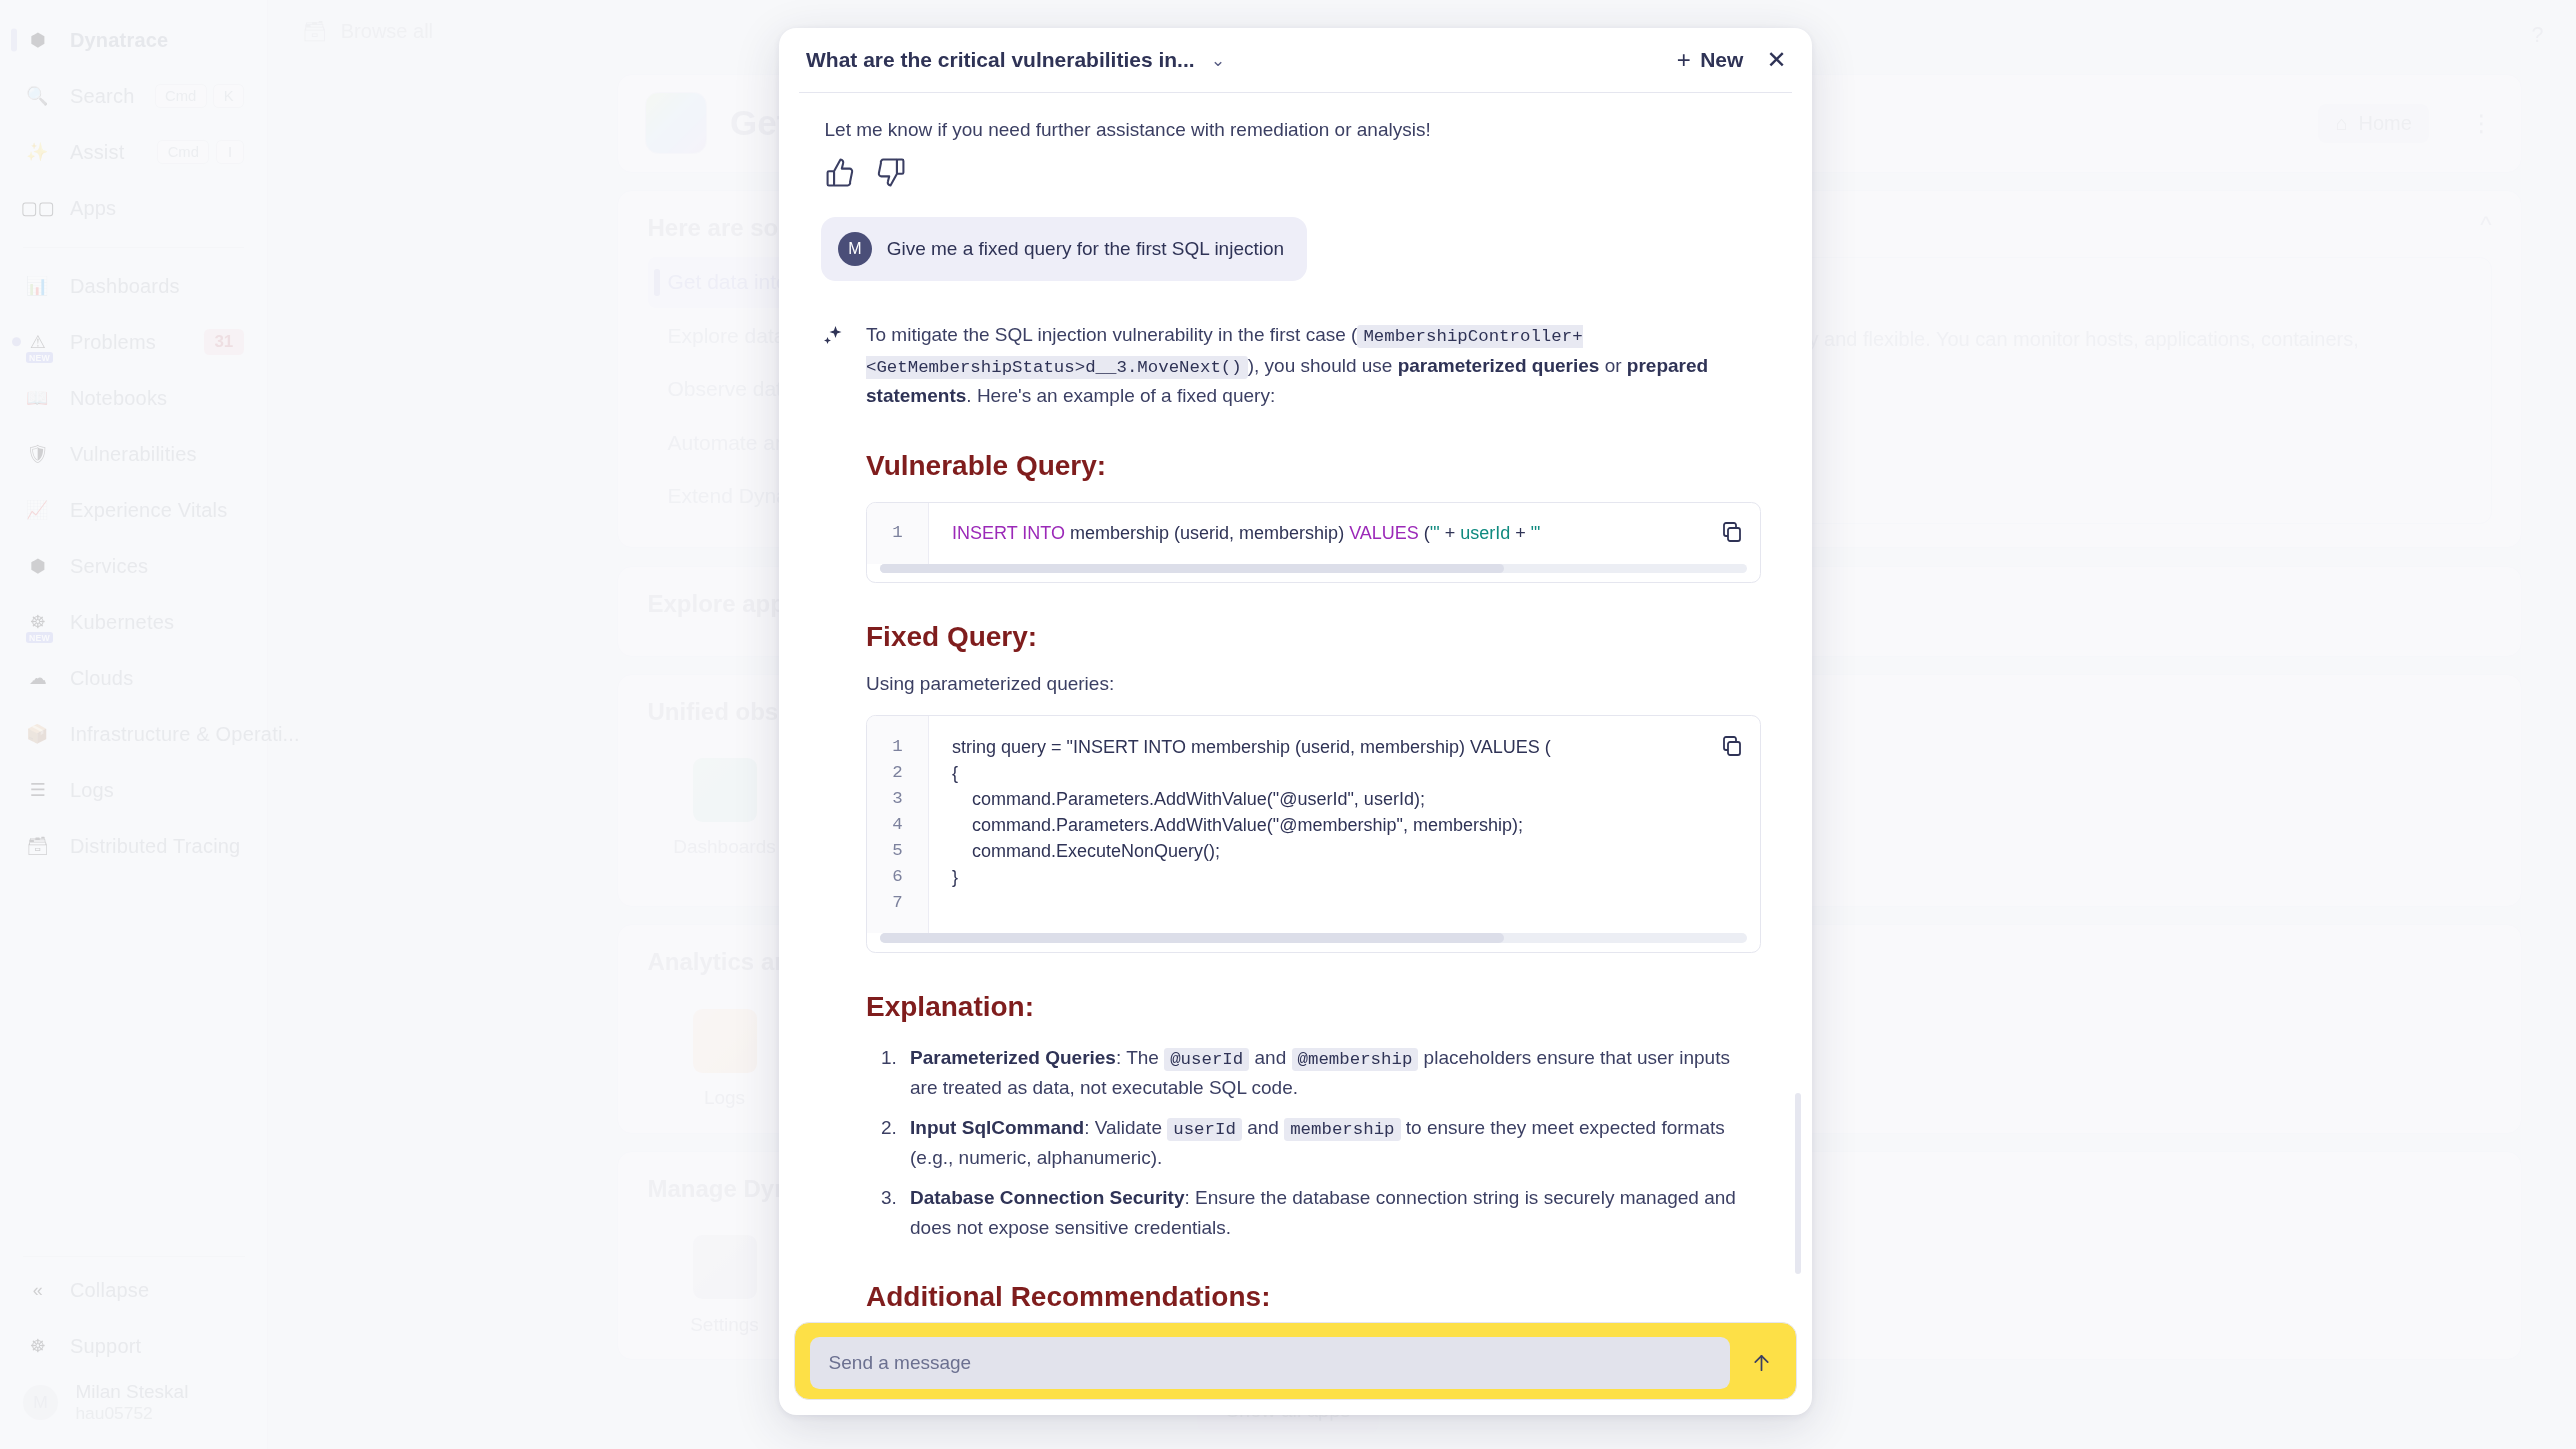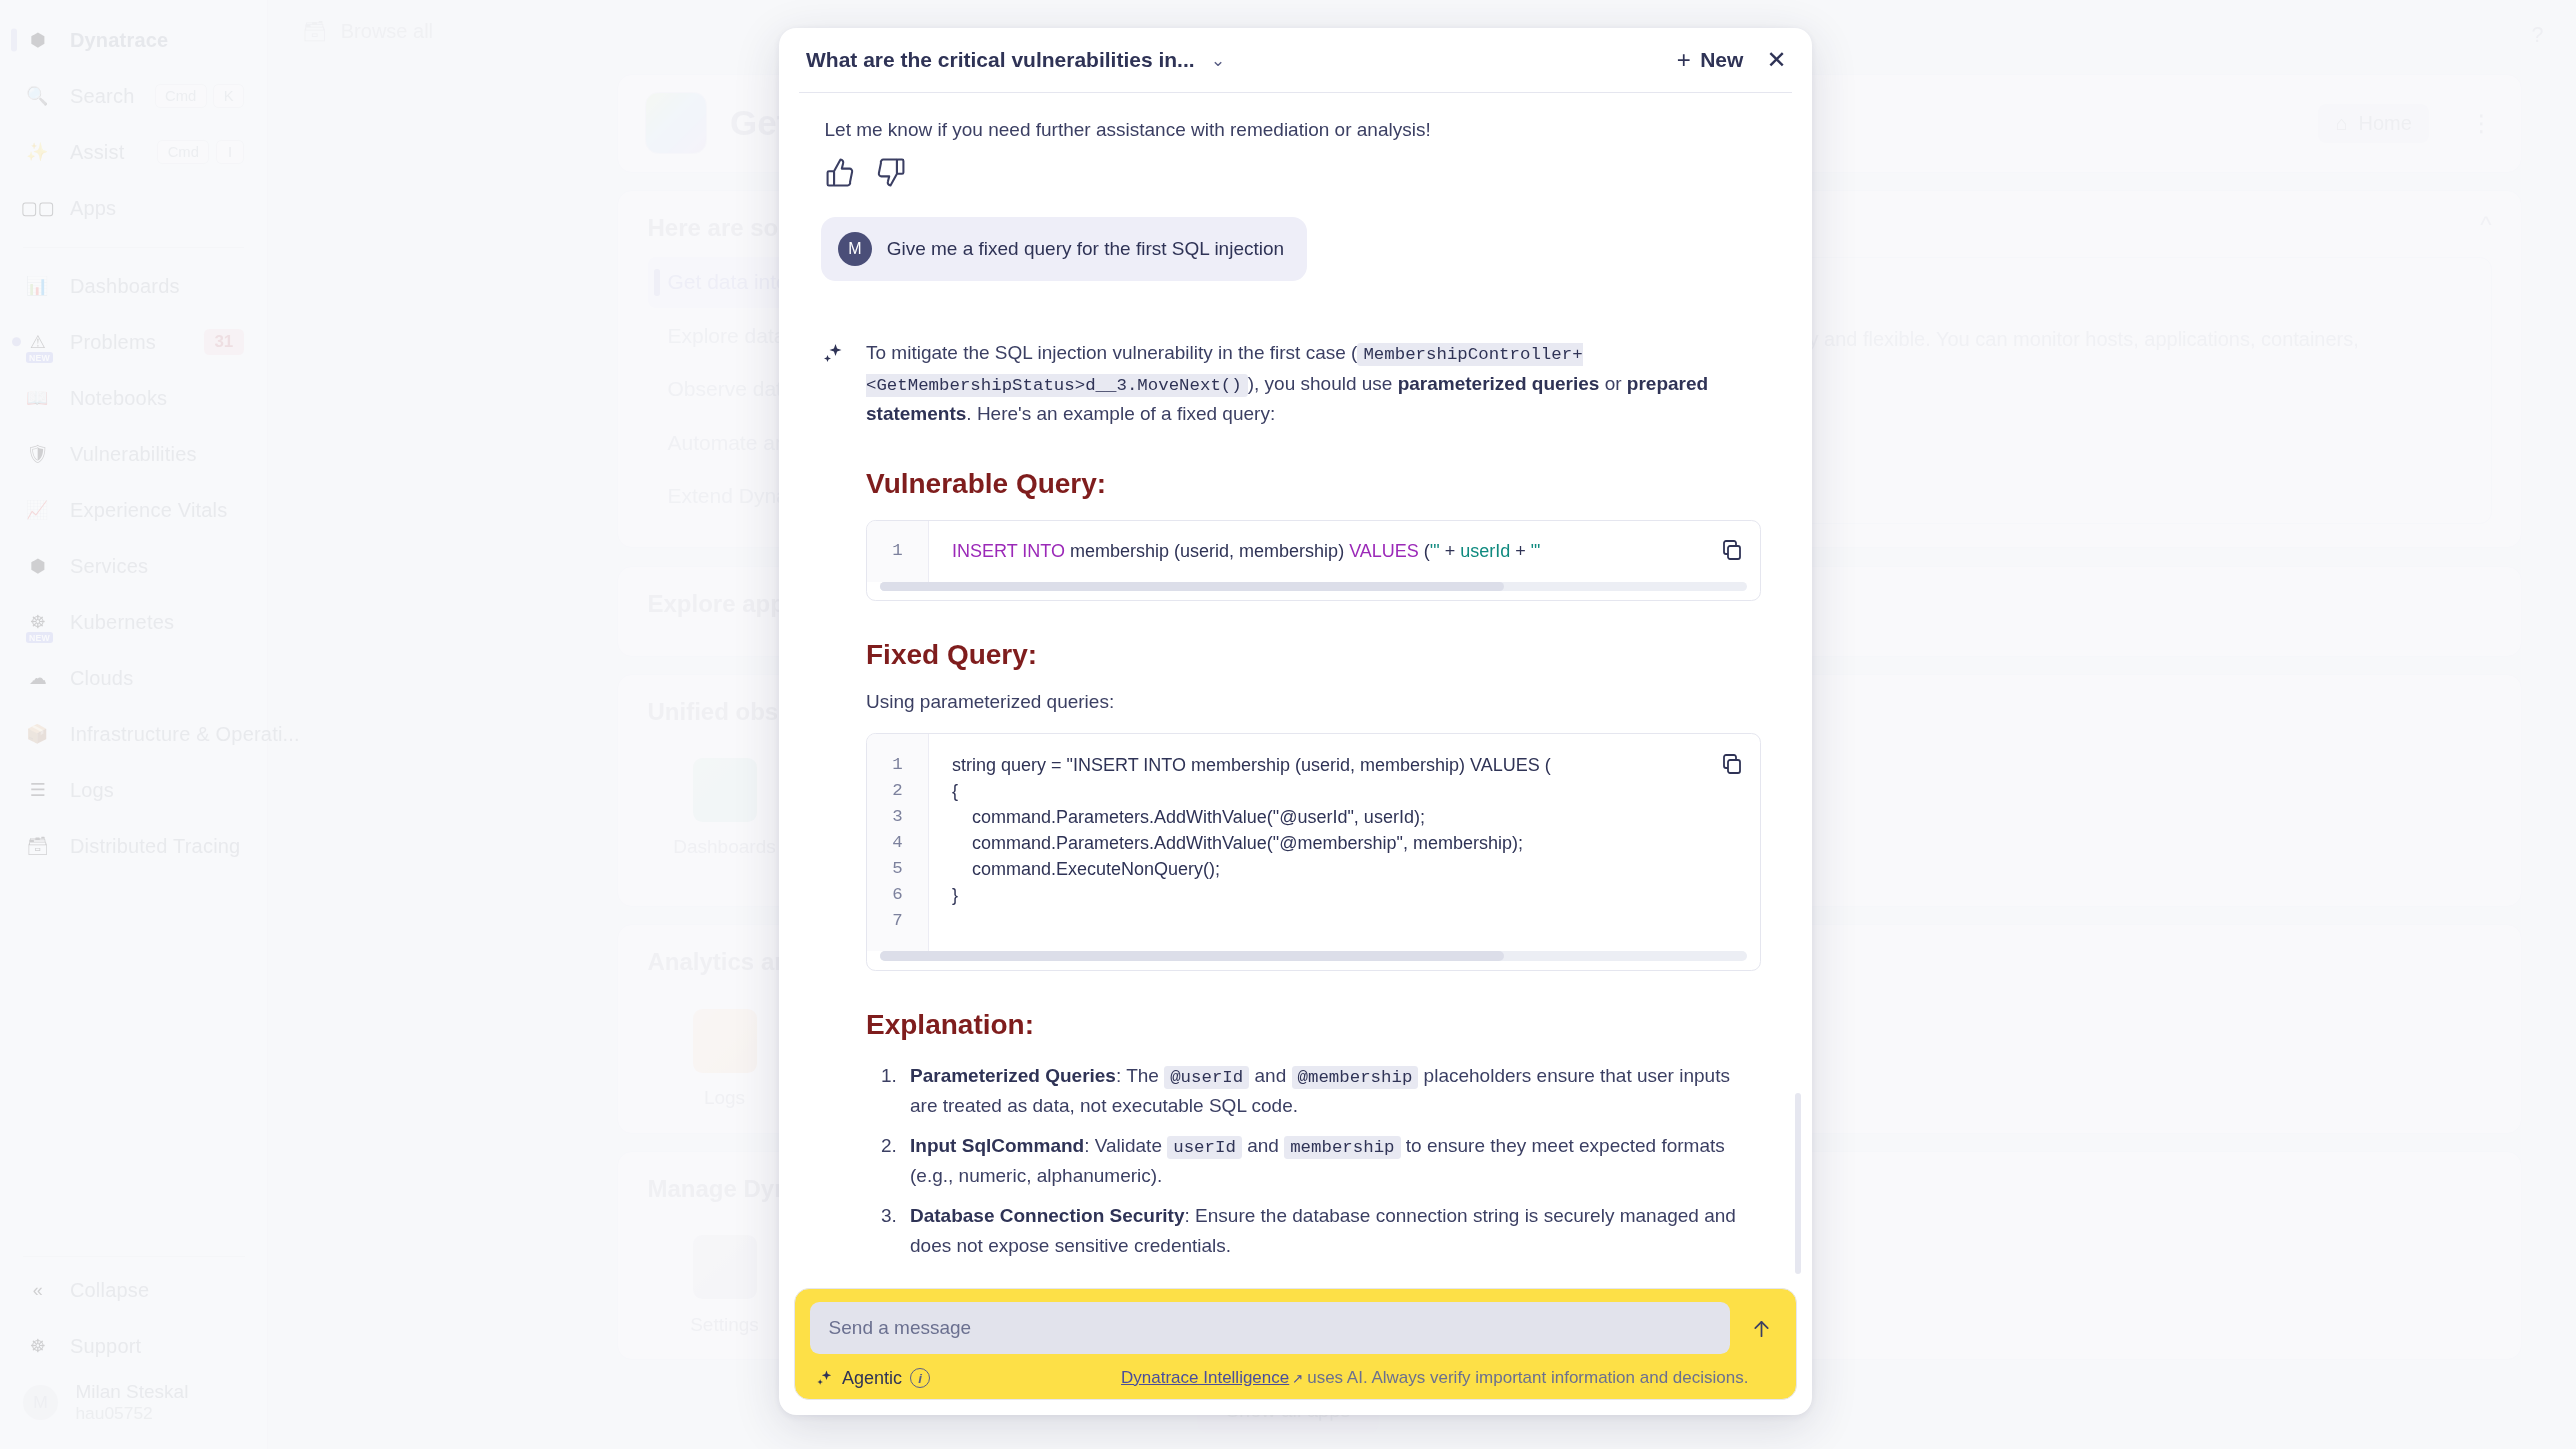--- a/index.html
+++ b/index.html
@@ -159,21 +159,21 @@
     margin: 29.5px 0 0 16px; background: #eeeef8; border-radius: 14.8px;
     display: inline-flex; align-items: center; gap: 14.8px; padding: 14.8px 23px 14.8px 17.4px;
   }
   .user-ava {
     width: 34px; height: 34px; border-radius: 50%; background: #4a4e78;
     color: #fff; display: flex; align-items: center; justify-content: center;
     font-size: 16px; flex: 0 0 34px;
   }
   .user-msg-txt { font-size: 19px; color: #2f3356; }
 
-  .ai-block { display: flex; gap: 16px; margin-top: 57px; padding-left: 16px; }
+  .ai-block { display: flex; gap: 16px; margin-top: 39px; padding-left: 16px; }
   .ai-spark { flex: 0 0 29.5px; color: #2f3356; padding-top: 4px; }
   .ai-spark svg { width: 24px; height: 24px; display: block; }
   .ai-content { flex: 1; min-width: 0; padding-right: 14.8px; }
   .ai-p { font-size: 19px; line-height: 1.6; color: #3b3f63; }
   .ai-p b { font-weight: 700; color: #2f3356; }
   code.inline {
     background: #e8e9f2; border-radius: 3.4px; padding: 2px 6px;
     font-family: "Liberation Mono", monospace; font-size: 17.4px; color: #2f3356;
   }
   h3.sec {
@@ -597,27 +597,16 @@
     <div class="composer">
       <div class="composer-row">
         <input class="composer-input" type="text" placeholder="Send a message" style="">
         <span class="send-btn">
           <svg viewBox="0 0 24 24" width="23" height="23" fill="none" stroke="currentColor" stroke-width="1.8" stroke-linecap="round" stroke-linejoin="round">
             <path d="M12 20V5"></path>
               <path d="M5.5 11.5L12 5l6.5 6.5"></path>
           </svg>
         </span>
       </div>
-      <div class="composer-foot">
-        <span class="agentic">
-          <svg viewBox="0 0 24 24" fill="currentColor">
-            <path d="M14.5 2l1.6 4.4L20.5 8l-4.4 1.6L14.5 14l-1.6-4.4L8.5 8l4.4-1.6z"></path>
-            <path d="M6.5 13l1 2.6L10 16.5l-2.5.9-1 2.6-1-2.6L3 16.5l2.5-.9z"></path>
-          </svg>
-          <span>Agentic</span>
-          <span class="info-i">i</span>
-        </span>
-        <span class="disclaimer"><a href="#">Dynatrace Intelligence</a><span class="ext-ico">↗</span><span>uses AI. Always verify important information and decisions.</span></span>
-      </div>
     </div>
   </div>
 </div>
 
 
 </body></html>

